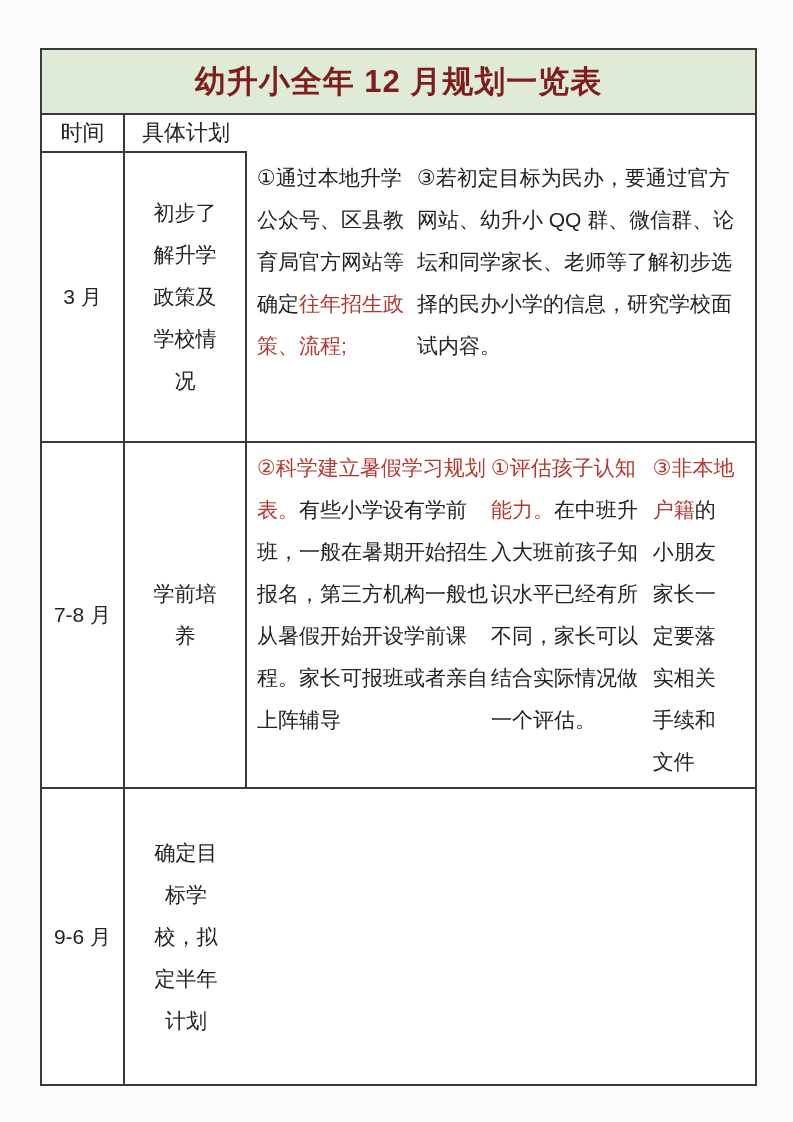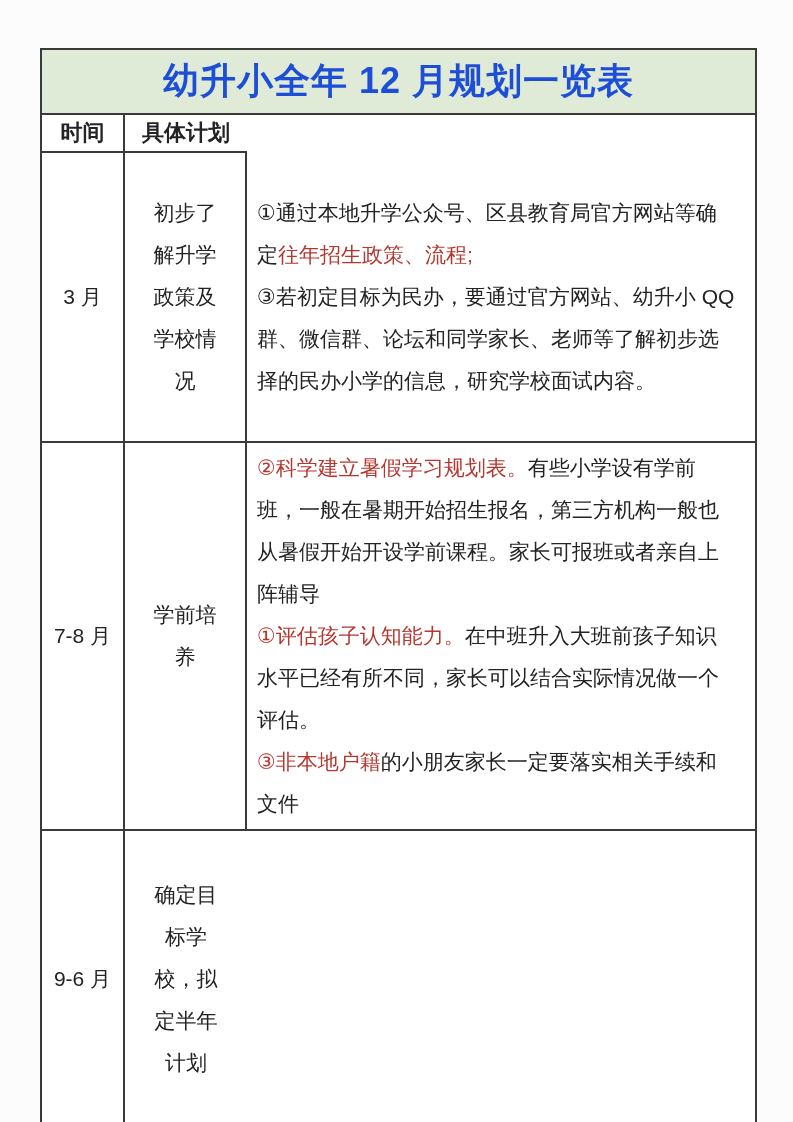--- a/index.html
+++ b/index.html
@@ -23,54 +23,53 @@
   .doc-table{
     width:100%;
     border:2px solid var(--border);
     background:#fff;
   }
   .title-bar{
     height:65px;
     background:var(--title-bg);
     border-bottom:2px solid var(--border);
     display:flex;align-items:center;justify-content:center;
-    font-size:36px;
+    font-size:31px;
     font-weight:bold;
     letter-spacing:1px;
-    color:#1d4ed8;
+    color:#7f1d1d;
   }
   .grid-row{
     display:grid;
     grid-template-columns:83px 122px 1fr;
   }
   .cell{
     border-right:2px solid var(--border);
     border-bottom:2px solid var(--border);
     display:flex;
     align-items:center;
     justify-content:center;
     text-align:center;
   }
   .cell:last-child{border-right:none;}
   .grid-row:last-child .cell{border-bottom:none;}
   .header-row .cell{
     height:38px;
     font-size:22px;
-    font-weight:bold;
+    font-weight:normal;
   }
   .body-row .cell{
     font-size:21px;
     line-height:42px;
   }
   .time-cell{white-space:nowrap;}
   .content-cell{
     padding:4px 28px;
   }
   .plan-cell{
-    flex-direction:column;
     align-items:flex-start;
     justify-content:center;
     text-align:left;
     padding:4px 20px 4px 10px;
   }
   .plan-cell p{margin:0;}
   .red{color:var(--red);}
   .row-6 .plan-cell, .row-6{min-height:290px;}
   .row-78{min-height:248px;}
   .row-911{min-height:295px;}

